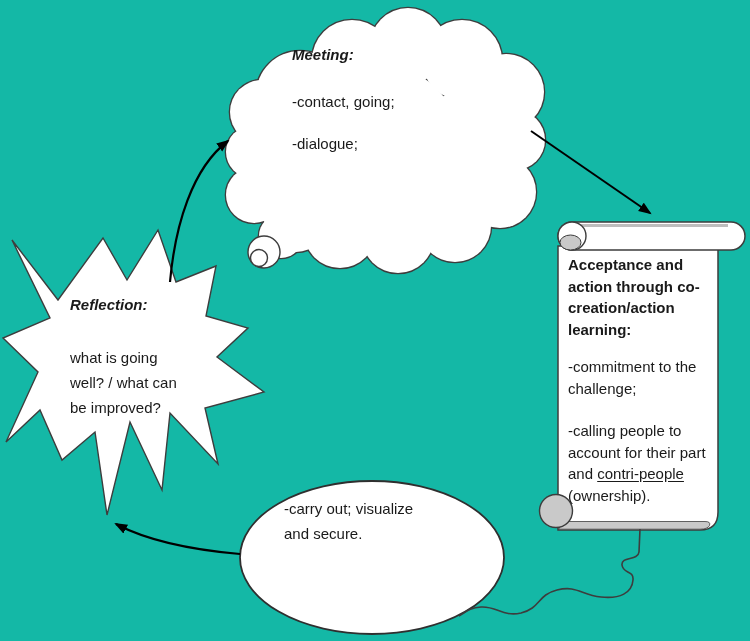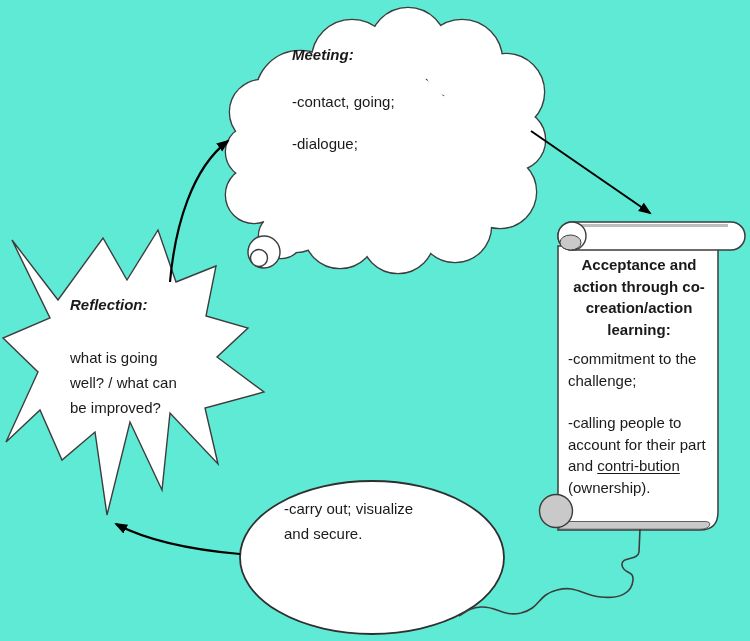--- a/index.html
+++ b/index.html
@@ -1,29 +1,29 @@
 <!DOCTYPE html>
 <html><head>
 <meta charset="utf-8">
 <style>
   html,body{margin:0;padding:0;background:#ffffff;}
   .canvas{
     position:relative;width:750px;height:641px;overflow:hidden;
-    background:#5eead4;color:#1a1a1a;
+    background:#14b8a6;color:#1a1a1a;
     font-family:"Liberation Sans",sans-serif;
   }
   .canvas svg{position:absolute;left:0;top:0;}
   .txt{position:absolute;font-size:15px;line-height:21px;}
   .title{font-weight:bold;}
   .it{font-style:italic;}
   .cloud-text{left:292px;top:44px;width:162px;}
   .cloud-text .title{margin-bottom:26px;}
   .cloud-text .item{margin-bottom:21px;}
   .scroll-text{left:568px;top:254px;width:142px;line-height:21.5px;}
-  .scroll-text .title{margin-bottom:8px;text-align:center;}
+  .scroll-text .title{margin-bottom:16px;}
   .scroll-text .item{margin-bottom:21px;}
   .star-text{left:70px;top:292px;width:124px;line-height:25px;}
   .star-text .title{margin-bottom:28px;}
   .ellipse-text{left:284px;top:496px;width:150px;line-height:25px;}
   .ellipse-text .title{margin-bottom:23px;}
   .miss{
     text-decoration-line:underline;
     text-decoration-style:wavy;
     text-decoration-color:#e00000;
     text-decoration-thickness:1px;
@@ -111,21 +111,21 @@
 
   <div class="txt cloud-text">
     <div class="title it">Meeting:</div>
     <div class="item">-contact, going;</div>
     <div class="item">-dialogue;</div>
   </div>
 
   <div class="txt scroll-text">
     <div class="title">Acceptance and action through co-creation/action learning:</div>
     <div class="item">-commitment to the challenge;</div>
-    <div class="item"><span>-calling people to account for their part and </span><span class="miss">contri-</span><span class="miss">bution</span><span> (ownership).</span></div>
+    <div class="item"><span>-calling people to account for their part and </span><span class="miss">contri-</span><span class="miss">people</span><span> (ownership).</span></div>
   </div>
 
   <div class="txt star-text">
     <div class="title it">Reflection:</div>
     <div class="item">what is going well? / what can be improved?</div>
   </div>
 
   <div class="txt ellipse-text">
     <div class="item">-carry out; visualize and secure.</div>
   </div>

